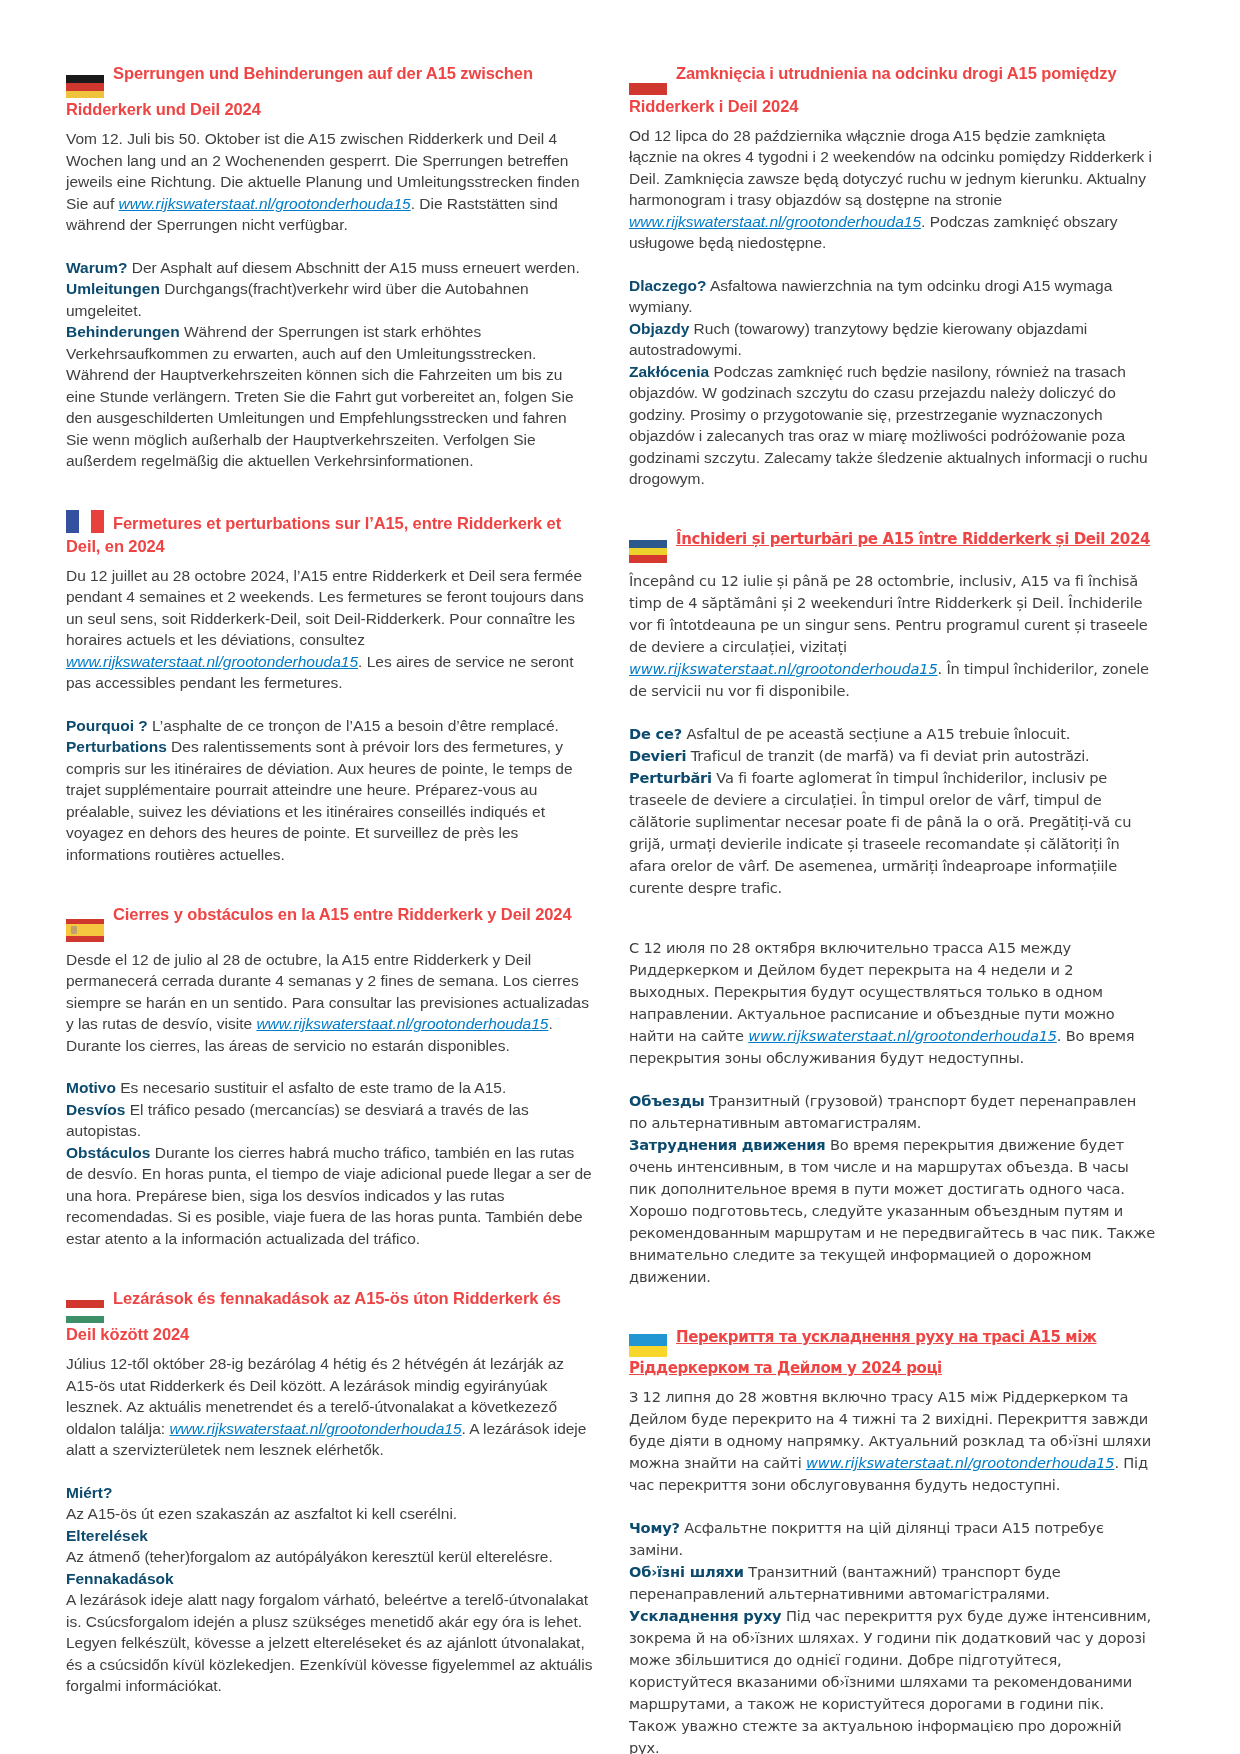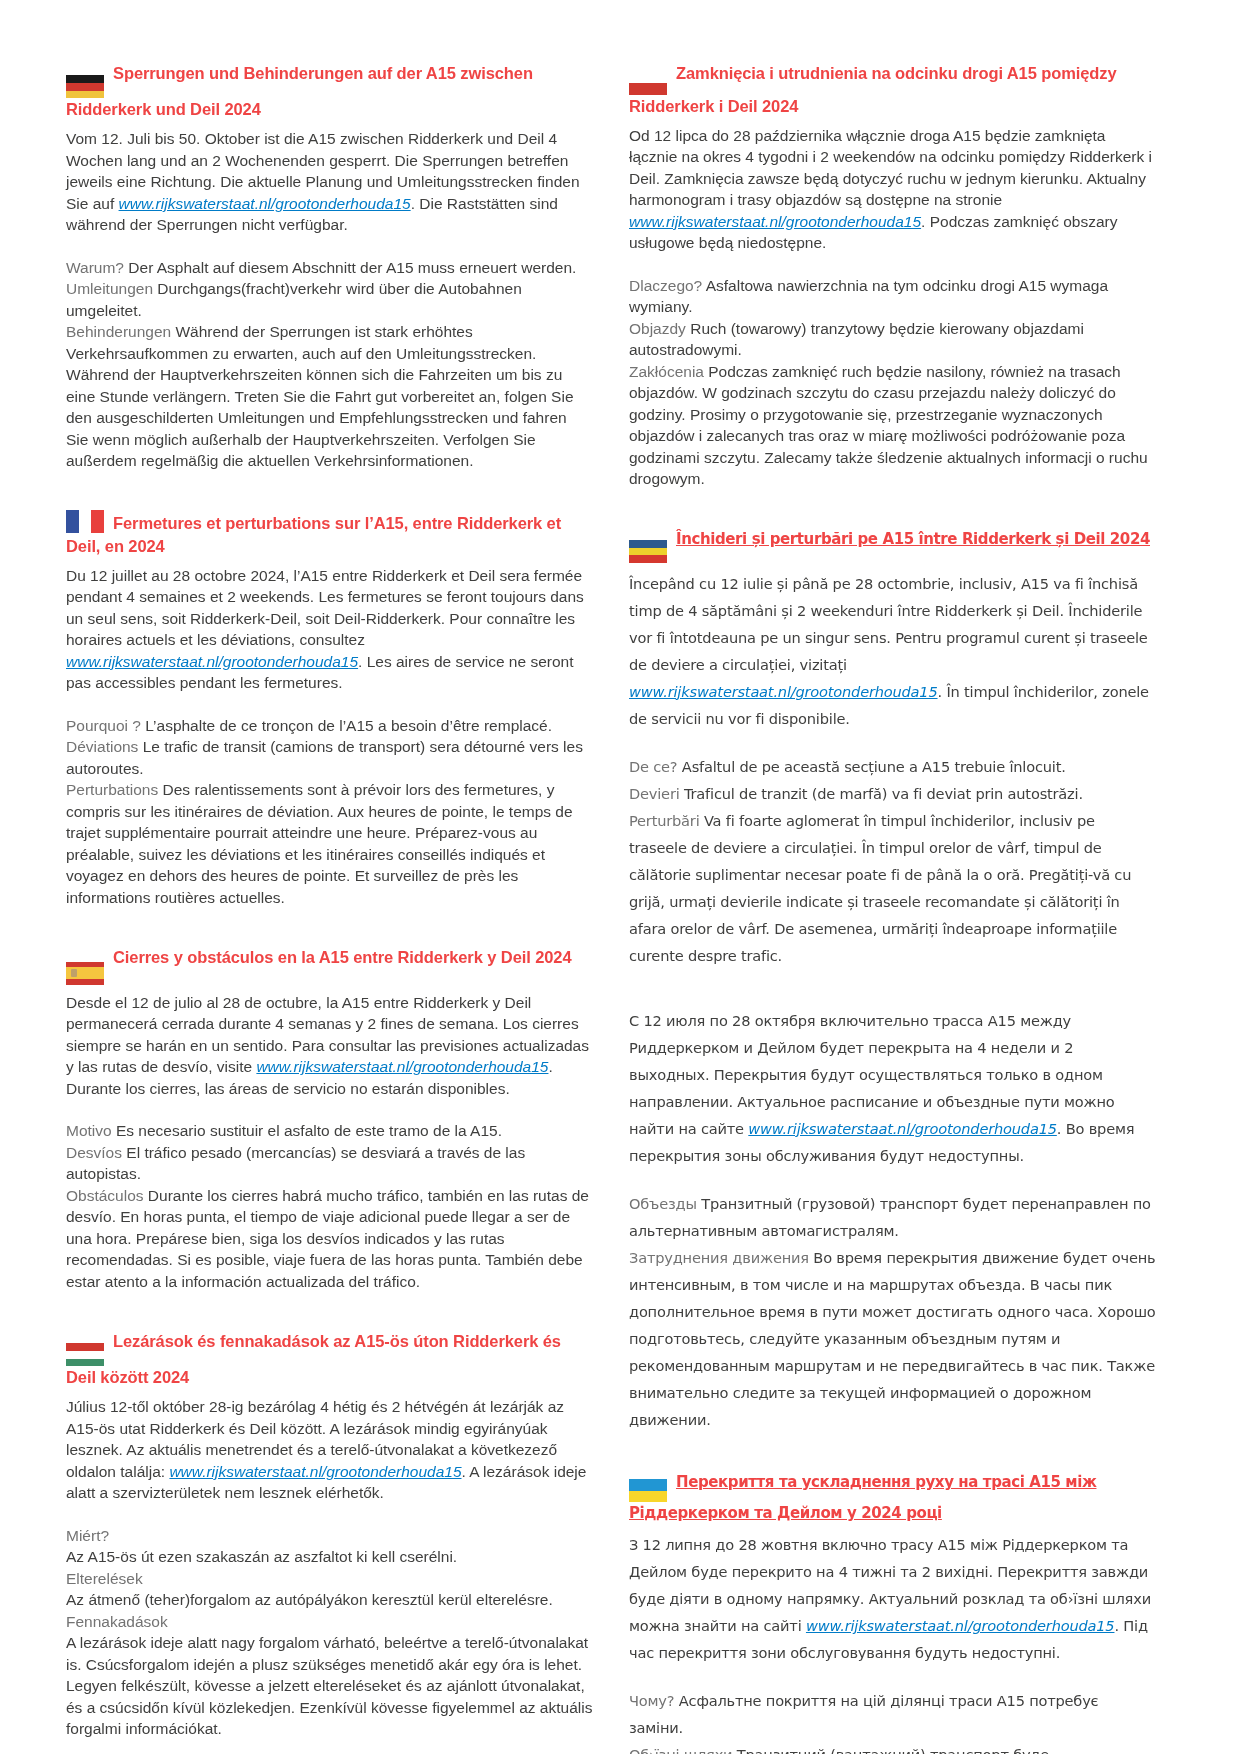--- a/index.html
+++ b/index.html
@@ -36,34 +36,34 @@
     width: 6px; height: 8px; border-radius: 1px;
   }
   .intro {
     font-size: 15.5px; line-height: 21.5px;
     color: #3f3f3e; margin: 0 0 21px 0;
   }
   .items p {
     font-size: 15.5px; line-height: 21.5px;
     color: #3f3f3e; margin: 0;
   }
-  .label { color: #737373; font-weight: 400; }
+  .label { color: #0c4a6e; font-weight: 700; }
   .stacked .label { display: block; }
   a.link {
     color: #007bc7; text-decoration: underline;
     overflow-wrap: anywhere; cursor: pointer; font-style: italic;
   }
   
   .alt .title {
     font-family: "DejaVu Sans", sans-serif;
     font-size: 15px; line-height: 22px; letter-spacing: -0.4px; text-decoration: underline;
   }
   .alt .intro, .alt .items p {
     font-family: "DejaVu Sans", sans-serif;
-    font-size: 14.6px; line-height: 27px; letter-spacing: -0.2px;
+    font-size: 14.6px; line-height: 22px; letter-spacing: -0.2px;
   }
 </style>
 </head>
 <body>
 
 <div class="page">
 
   <div class="col">
 
     <div class="section">
@@ -82,21 +82,20 @@
 
     <div class="section">
       <h3 class="title"><span class="flag" style="flex-direction: row;">
             <div style="background: rgb(51, 81, 158); flex: 1 1 0px;"></div>
             <div style="background: rgb(255, 255, 255); flex: 1 1 0px;"></div>
             <div style="background: rgb(232, 64, 61); flex: 1 1 0px;"></div>
           </span><span>Fermetures et perturbations sur l’A15, entre Ridderkerk et Deil, en 2024</span></h3>
       <p class="intro"><span>Du 12 juillet au 28 octobre 2024, l’A15 entre Ridderkerk et Deil sera fermée pendant 4 semaines et 2 weekends. Les fermetures se feront toujours dans un seul sens, soit Ridderkerk-Deil, soit Deil-Ridderkerk. Pour connaître les horaires actuels et les déviations, consultez </span><a class="link">www.rijkswaterstaat.nl/grootonderhouda15</a><span>. Les aires de service ne seront pas accessibles pendant les fermetures.</span></p>
       <div class="items">
         <p><span class="label">Pourquoi ?</span> <span>L’asphalte de ce tronçon de l’A15 a besoin d’être remplacé.</span></p>
-        <p><span class="label">Déviations</span> <span>Le trafic de transit (camions de transport) sera détourné vers les autoroutes.</span></p>
         <p><span class="label">Perturbations</span> <span>Des ralentissements sont à prévoir lors des fermetures, y compris sur les itinéraires de déviation. Aux heures de pointe, le temps de trajet supplémentaire pourrait atteindre une heure. Préparez-vous au préalable, suivez les déviations et les itinéraires conseillés indiqués et voyagez en dehors des heures de pointe. Et surveillez de près les informations routières actuelles.</span></p>
       </div>
     </div>
 
     <div class="section">
       <h3 class="title"><span class="flag" style="flex-direction: column;">
             <div style="background: rgb(208, 56, 47); flex: 1 1 0px;"></div>
             <div style="background: rgb(245, 198, 63); flex: 2 2 0px;"></div>
             <div style="background: rgb(208, 56, 47); flex: 1 1 0px;"></div>
             <div class="emblem" style="background: rgb(191, 160, 106);"></div>

